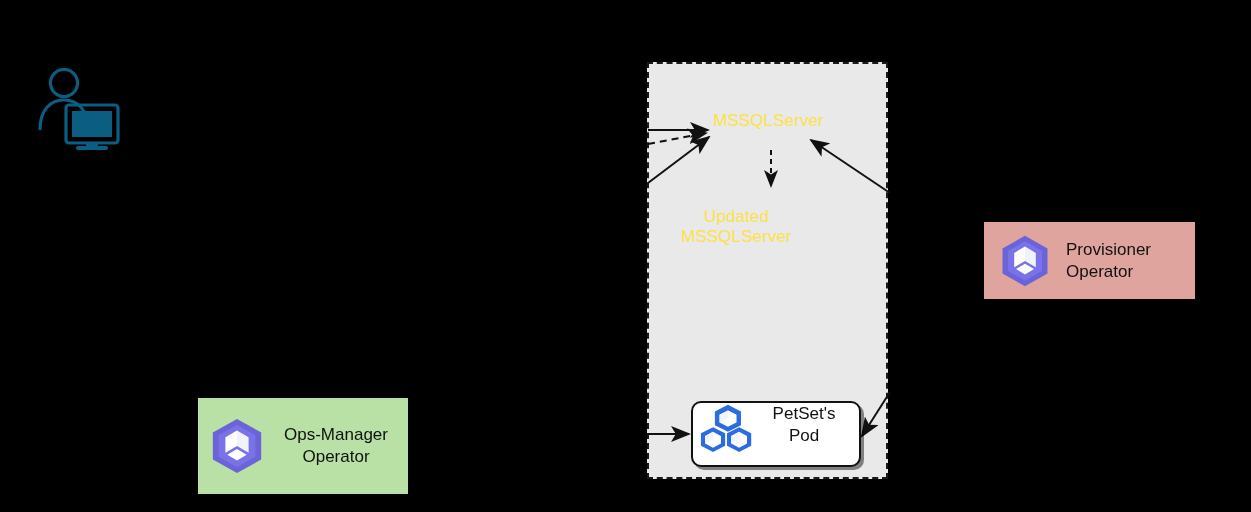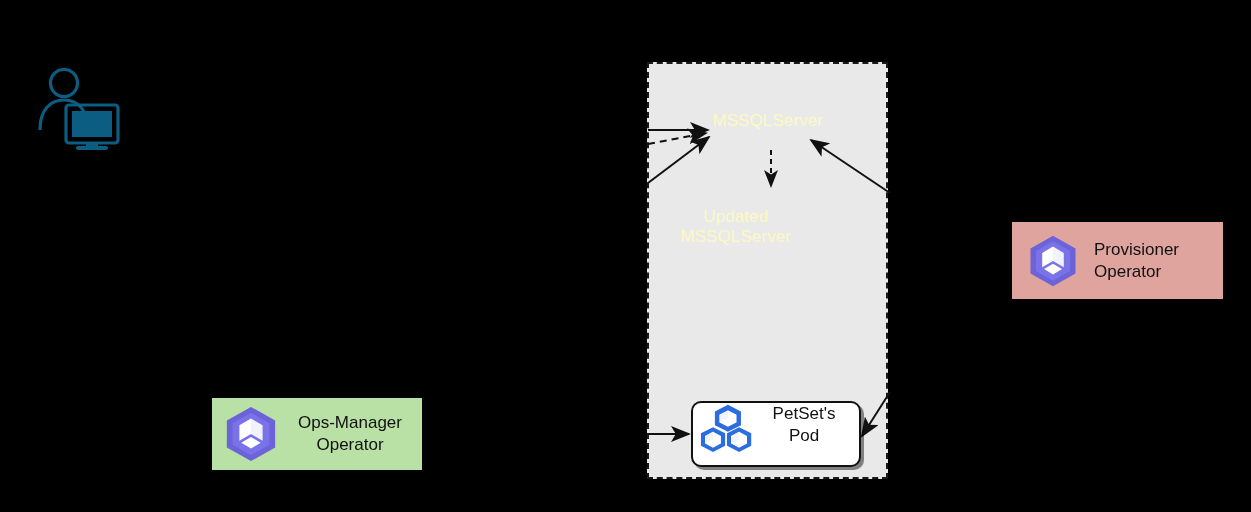--- a/index.html
+++ b/index.html
@@ -24,21 +24,21 @@
     width: 241px;
     height: 417px;
     background: #e9e9e9;
     border: 2px dashed #1a1a1a;
     box-sizing: border-box;
   }
 
   
   .text-label {
     position: absolute;
-    color: #fef9c3;
+    color: #fde047;
     text-align: center;
     line-height: 20px;
     white-space: pre-line;
     font-size: 17px;
     letter-spacing: 0.1px;
   }
   #mssqlserver-label {
     left: 663px;
     top: 111px;
     width: 210px;
@@ -50,34 +50,33 @@
   }
 
   
   .operator-box {
     position: absolute;
     display: flex;
     align-items: center;
     box-sizing: border-box;
   }
   #ops-manager-operator {
-    left: 212px;
+    left: 198px;
     top: 398px;
     width: 210px;
-    height: 72px;
+    height: 96px;
     background: #b9e0a5;
     align-items: center;
   }
   #provisioner-operator {
     left: 984px;
     top: 222px;
     width: 211px;
     height: 77px;
     background: #e0a49e;
-    margin-left: 28px;
   }
   .operator-icon {
     flex: 0 0 auto;
     margin-left: 10px;
     width: 58px;
     height: 58px;
     display: block;
   }
   #provisioner-operator .operator-icon {
     width: 54px;

